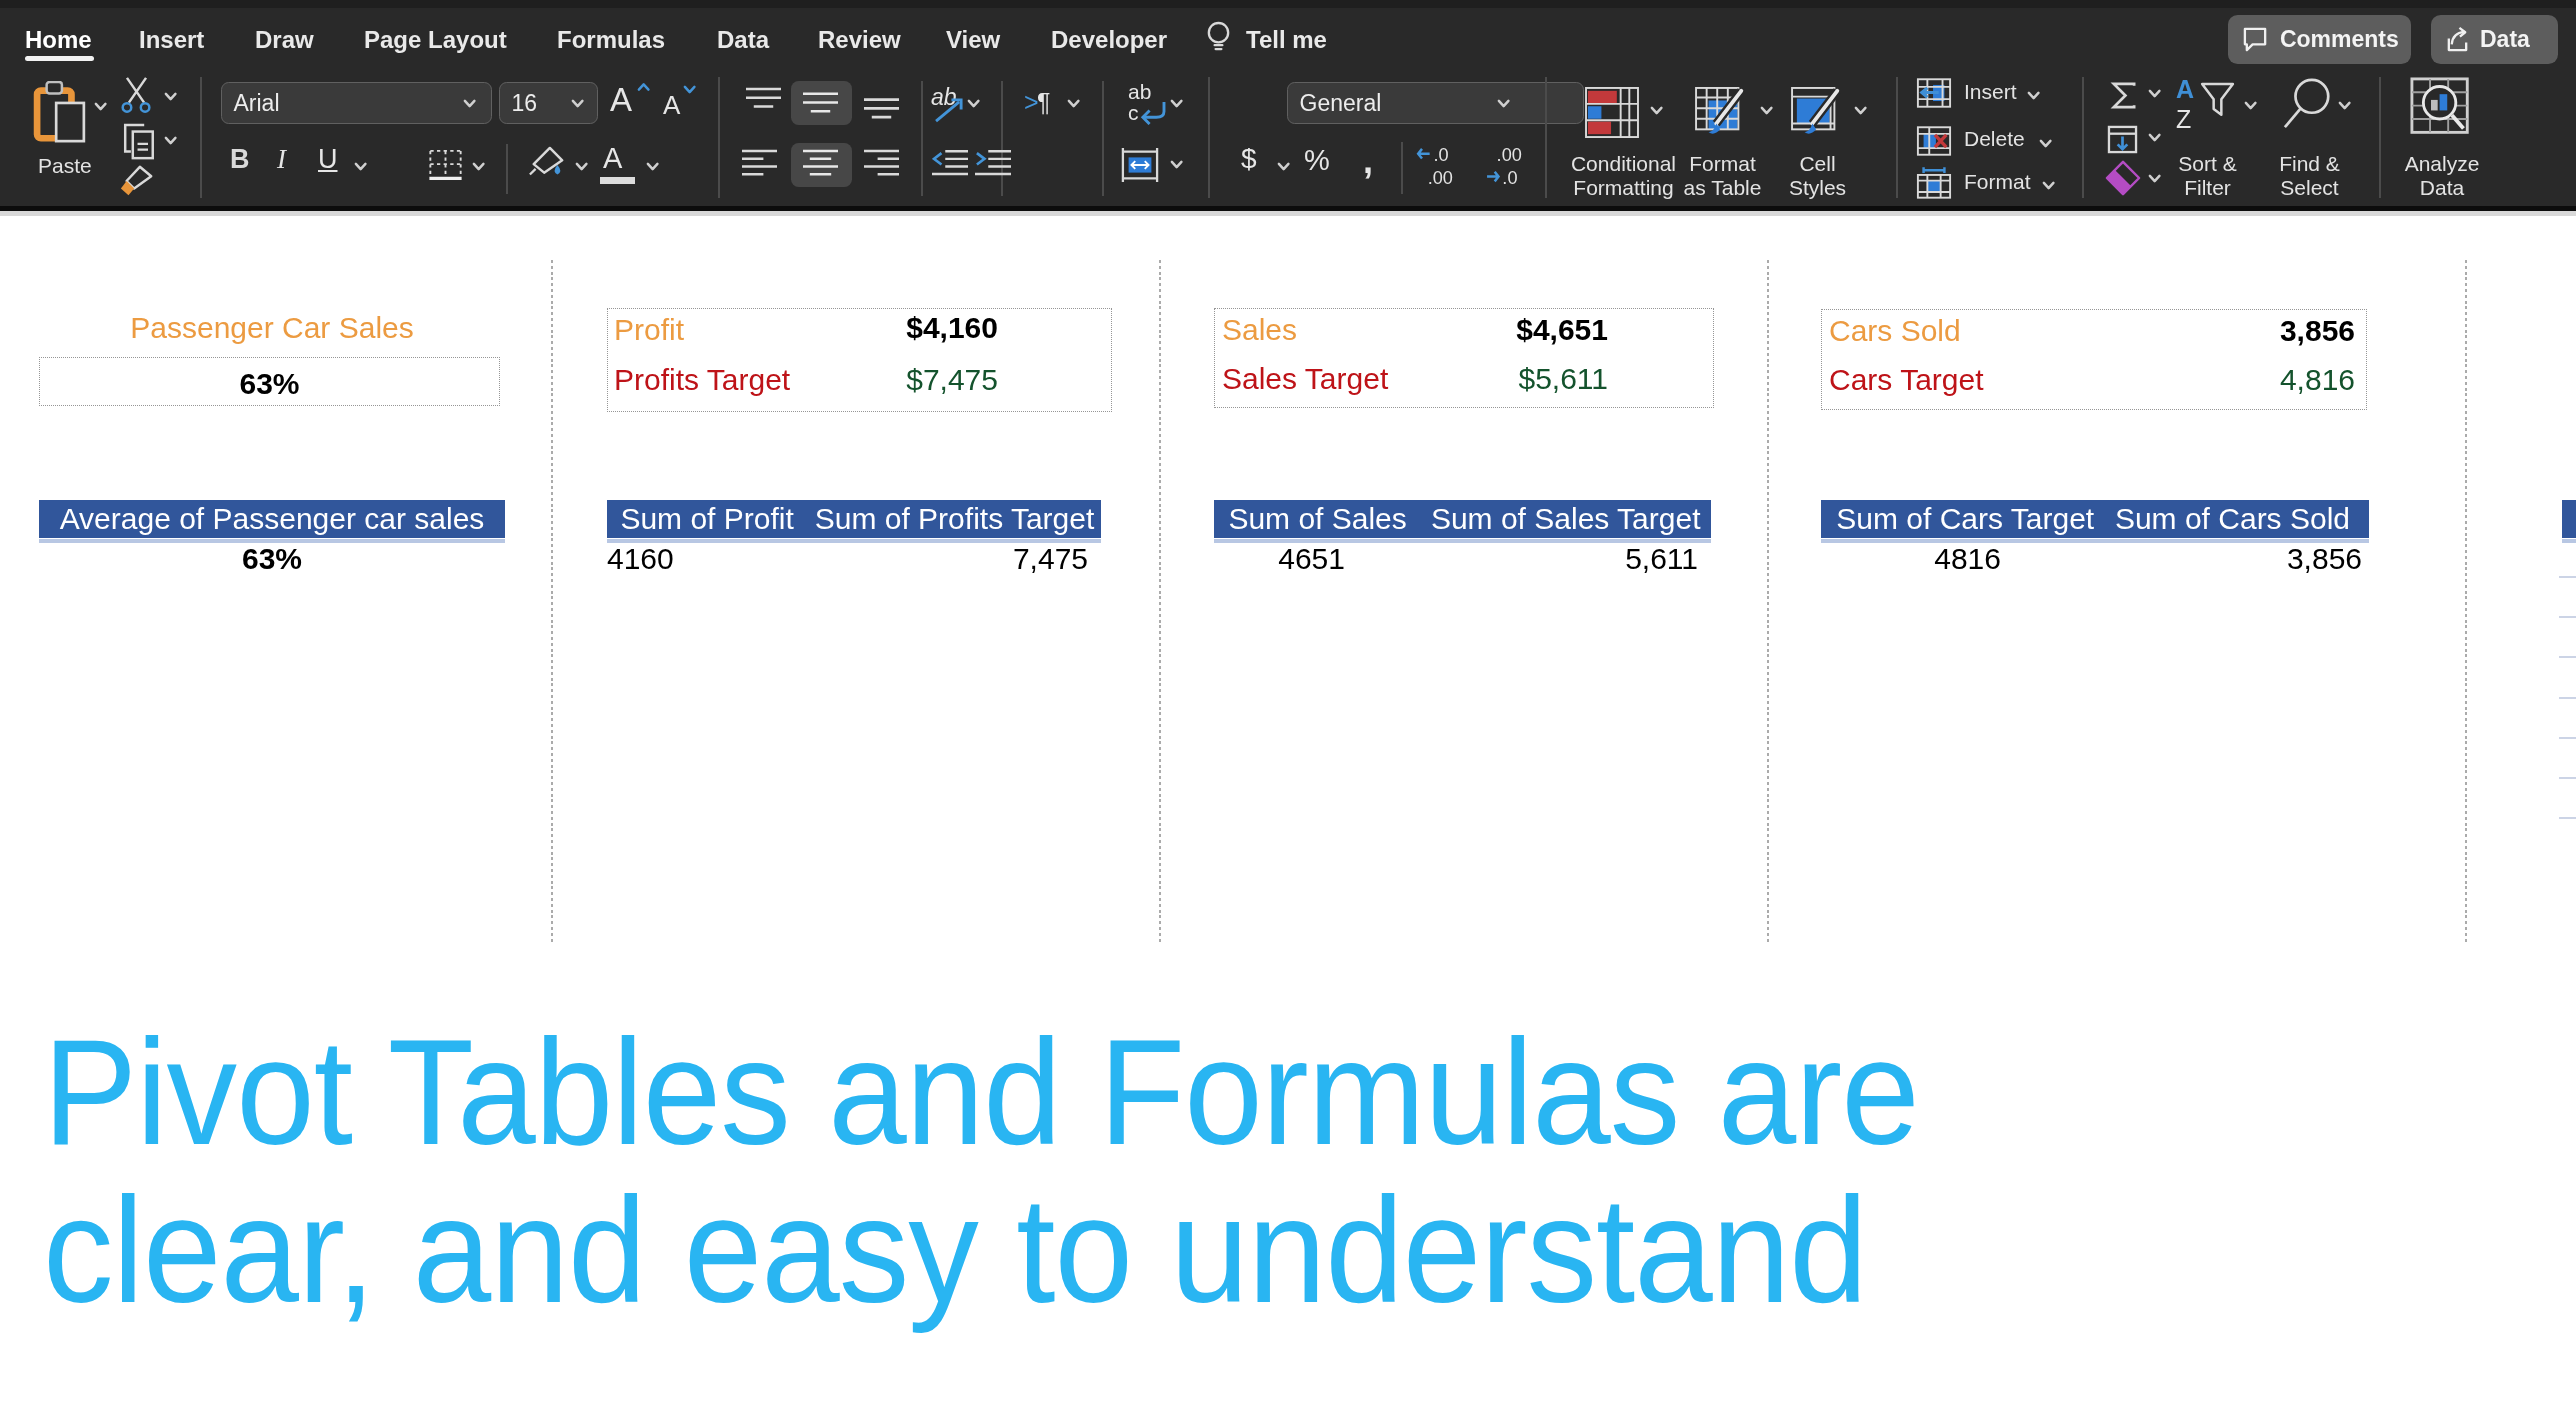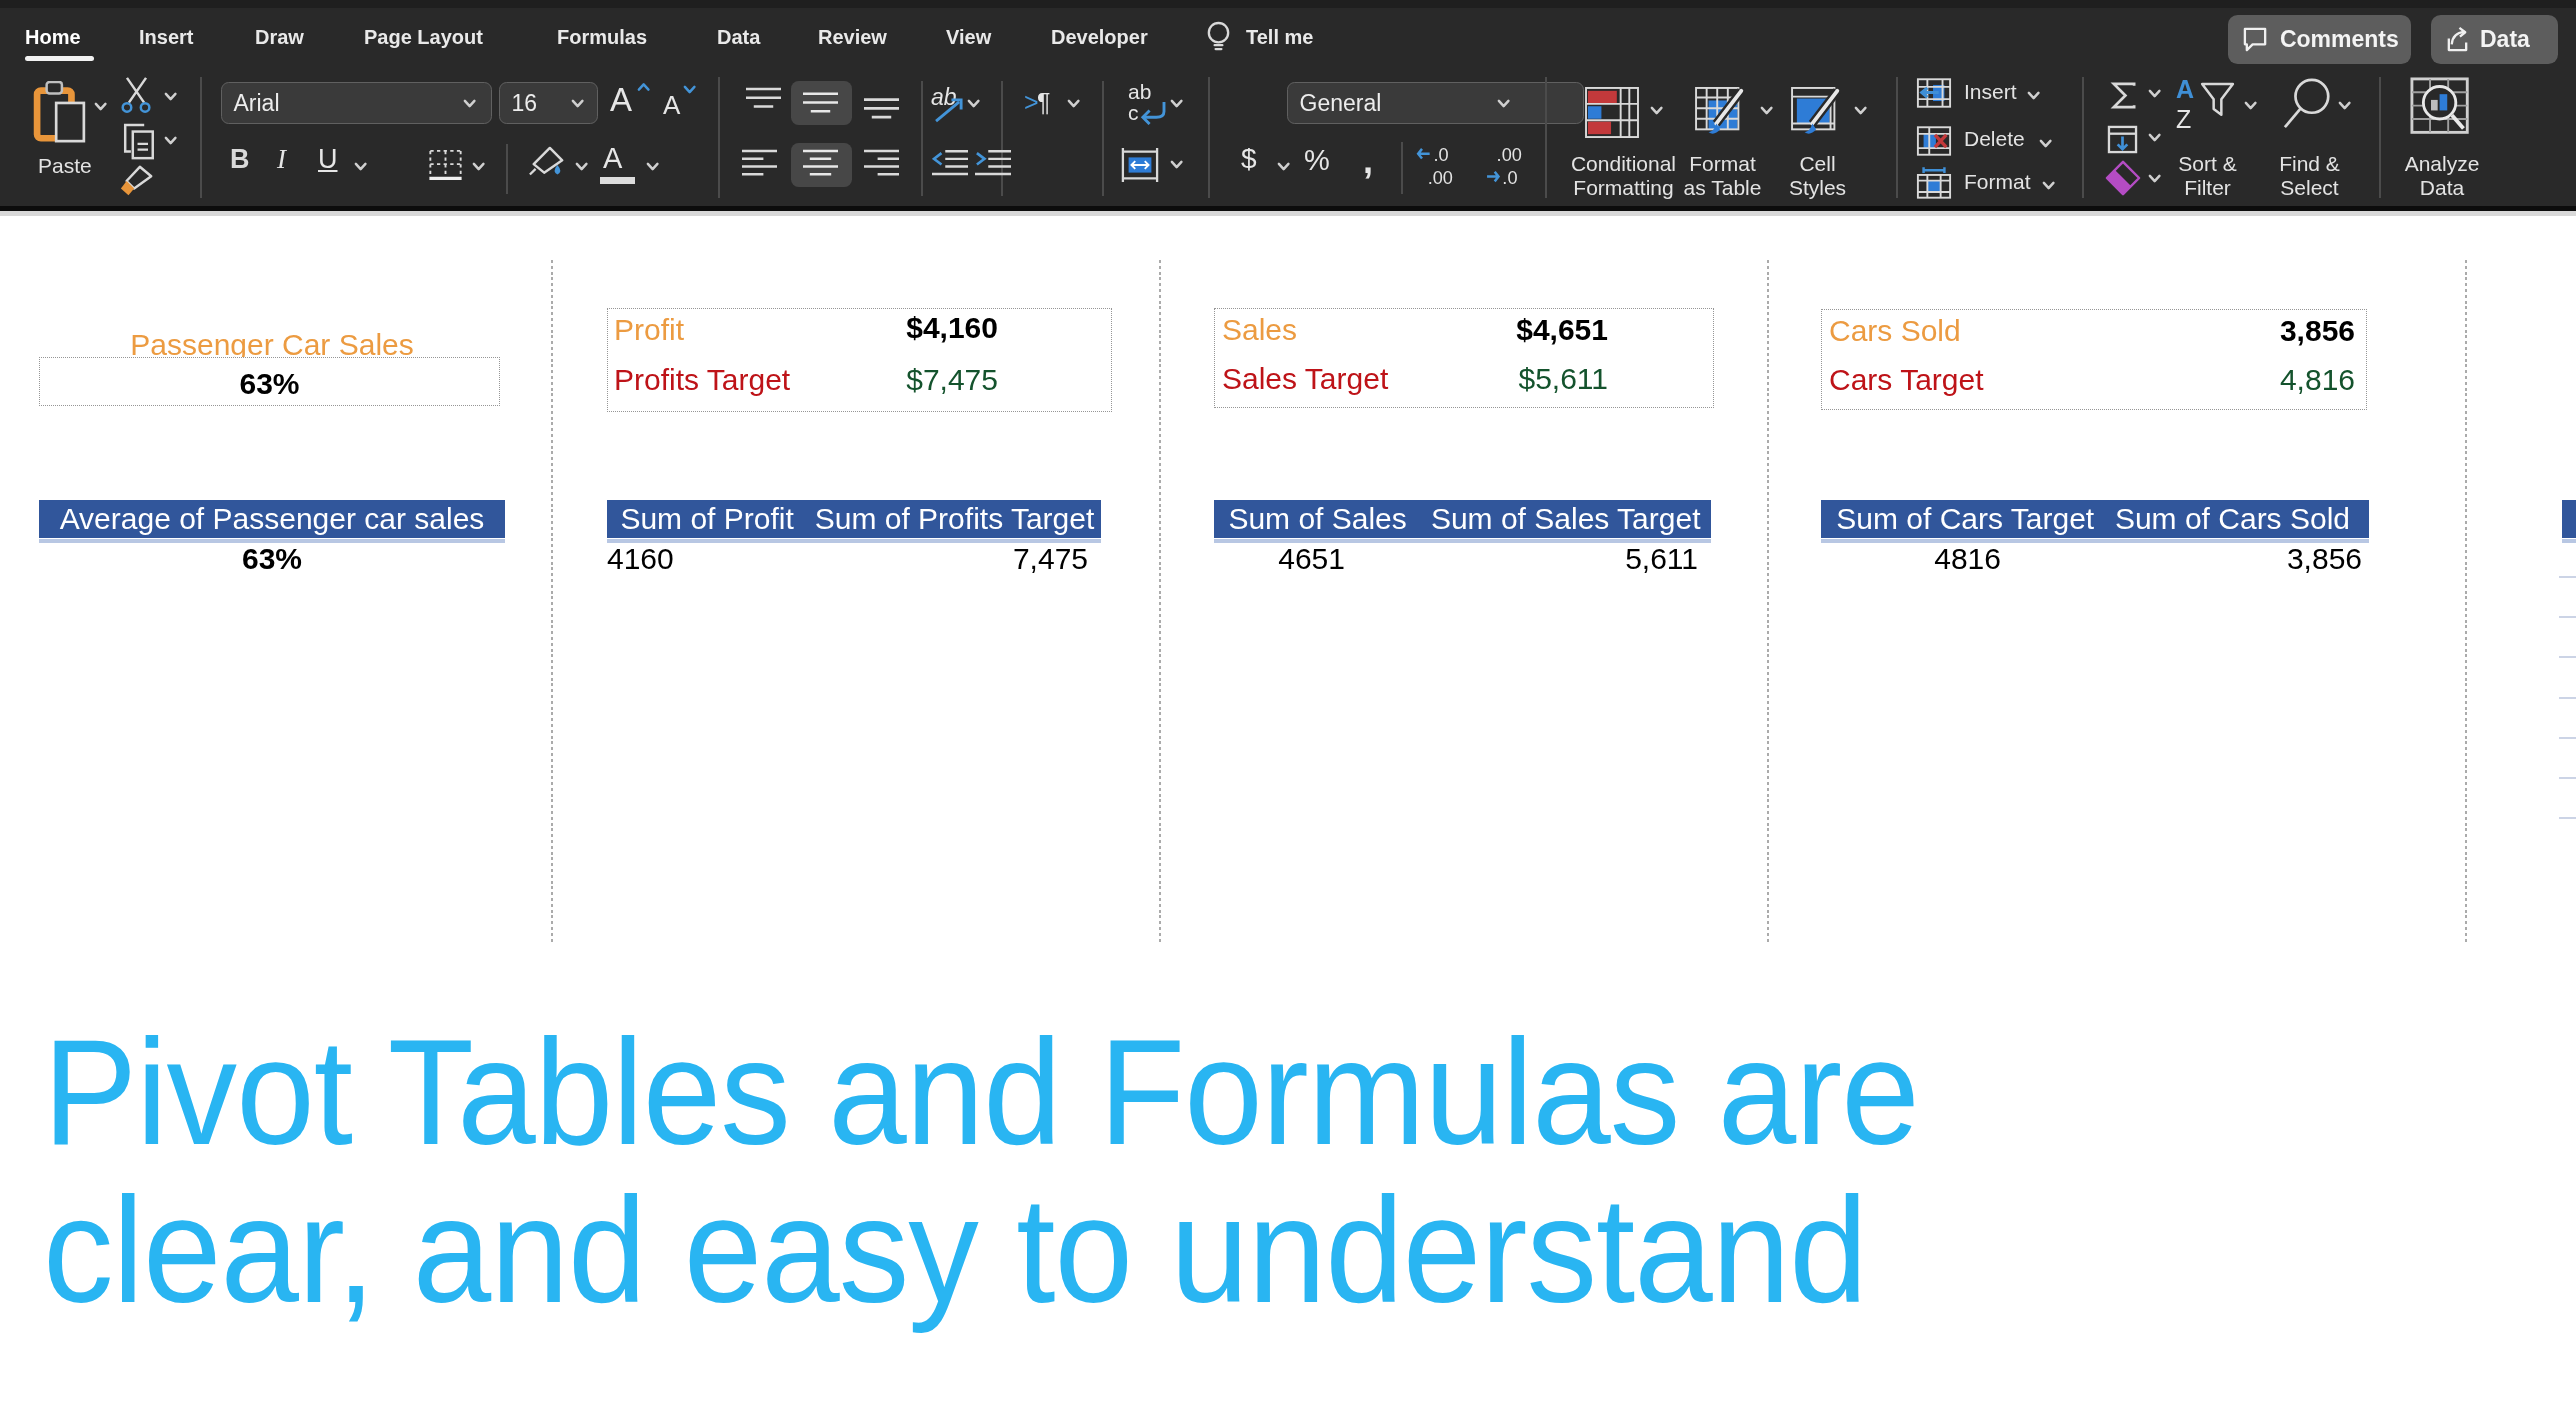--- a/index.html
+++ b/index.html
@@ -3,21 +3,21 @@
 <style>
   html,body{margin:0;padding:0}
   body{width:2576px;height:1418px;position:relative;background:#fff;overflow:hidden;
        font-family:"Liberation Sans",sans-serif;}
   .a{position:absolute}
   .nw{white-space:nowrap}
   #hdr{position:absolute;left:0;top:0;width:2576px;height:206px;background:#292929}
   #strip{position:absolute;left:0;top:0;width:2576px;height:7.7px;background:#1f1f1f}
   #hline1{position:absolute;left:0;top:206px;width:2576px;height:4.8px;background:#0c0c0c}
   #hline2{position:absolute;left:0;top:211px;width:2576px;height:4.8px;background:#d8d8d8}
-  .tab{position:absolute;top:26px;font-size:20px;font-weight:bold;color:#e9e9e9;white-space:nowrap}
+  .tab{position:absolute;top:26px;font-size:24px;font-weight:bold;color:#e9e9e9;white-space:nowrap}
   .cv{position:absolute;width:15.3px;height:11.5px}
   .cv path{fill:none;stroke:#cfcfcf;stroke-width:2.6;stroke-linecap:round;stroke-linejoin:round}
   .sep{position:absolute;top:77px;width:1.9px;height:121px;background:#4b4b4b}
   .ssep{position:absolute;width:1.9px;background:#4b4b4b}
   .ibox{position:absolute;top:82px;height:42px;background:#3a3a3a;border:1.9px solid #606060;
         border-radius:7.7px;box-sizing:border-box}
   .ibox .txt{position:absolute;left:11.5px;top:6.7px;font-size:23px;color:#ededed}
   .lbl{position:absolute;font-size:21px;color:#e3e3e3;white-space:nowrap}
   .lbl2{position:absolute;top:152px;font-size:21px;line-height:24px;color:#e3e3e3;text-align:center;white-space:nowrap}
   .selbg{position:absolute;background:#474747;border-radius:7.7px}
@@ -374,21 +374,21 @@
   <rect x="31" y="18" width="8" height="17" fill="#2e7cd6"></rect>
   <path d="M44 40 L56 54" stroke="#e8e8e8" stroke-width="4"></path>
 </svg>
 <div class="lbl2" style="left:2400px;width:84px">Analyze<br>Data</div>
 
 <div class="pgbrk" style="left:551px"></div>
 <div class="pgbrk" style="left:1159px"></div>
 <div class="pgbrk" style="left:1767px"></div>
 <div class="pgbrk" style="left:2465px"></div>
 
-<div class="a s33 orange" style="left:39px;top:328px;width:466px;text-align:center">Passenger Car Sales</div>
+<div class="a s33 orange" style="left:39px;top:311px;width:466px;text-align:center">Passenger Car Sales</div>
 <div class="dotbox" style="left:39px;top:357px;width:461px;height:49px"></div>
 <div class="a s33" style="left:39px;top:367px;width:461px;text-align:center;font-weight:bold">63%</div>
 <div class="bar" style="left:39px;width:466px"></div>
 <div class="barln" style="left:39px;width:466px"></div>
 <div class="a s33" style="left:39px;top:500px;width:466px;height:38px;color:#fff;display:flex;align-items:center;justify-content:center">Average of Passenger car sales</div>
 <div class="val" style="left:39px;width:466px;text-align:center;font-weight:bold">63%</div>
 
 <div class="dotbox" style="left:607px;top:308px;width:505px;height:104px"></div>
 <div class="a s33 orange" style="left:614px;top:313px">Profit</div>
 <div class="a s33" style="left:614px;top:311px;width:384px;text-align:right;font-weight:bold">$4,160</div>

